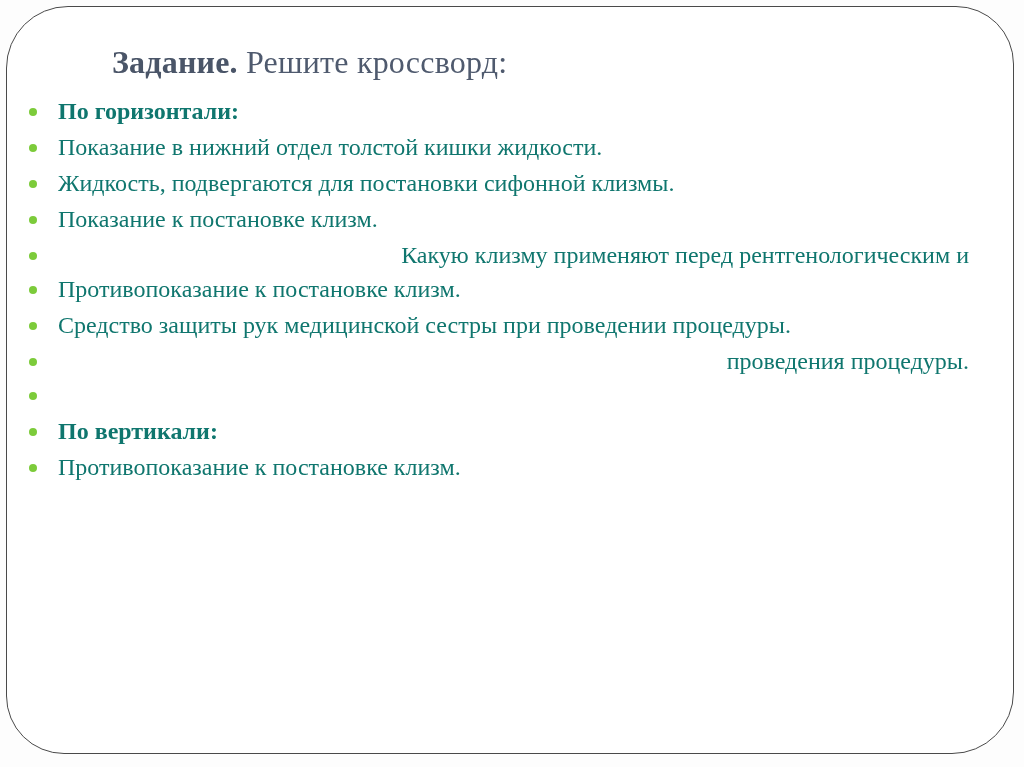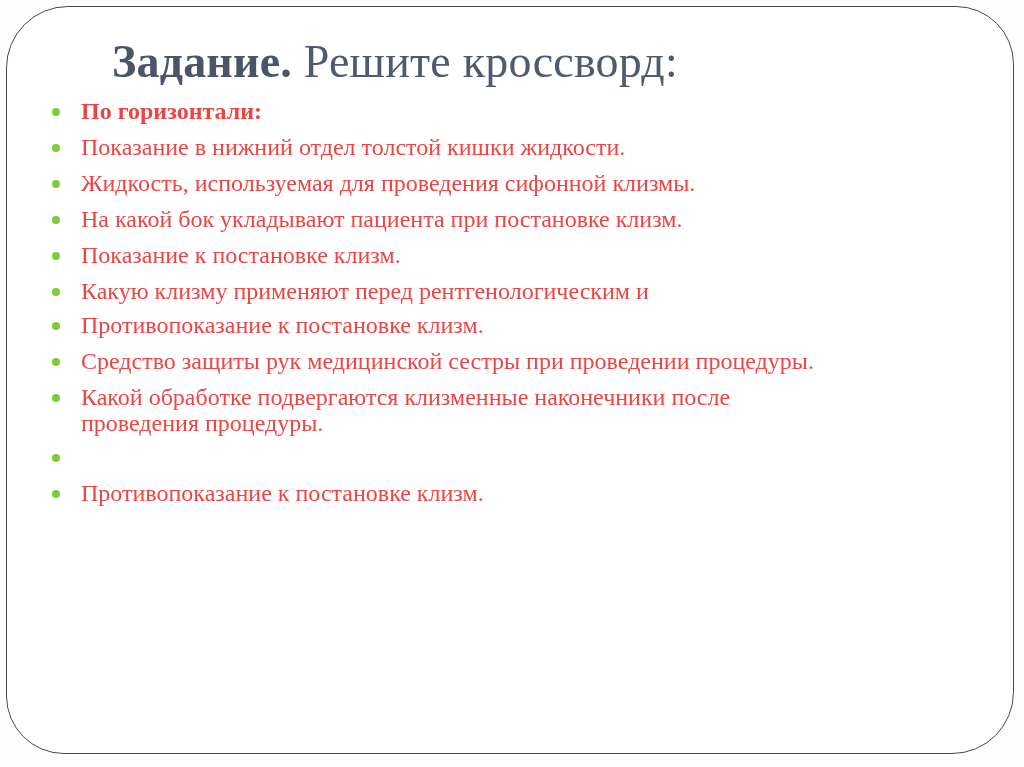--- a/index.html
+++ b/index.html
@@ -27,54 +27,54 @@
       border-top-right-radius: 58px;
       border-bottom-left-radius: 58px;
       background: #ffffff;
       box-sizing: border-box;
     }
     .title {
       position: absolute;
       left: 112px;
       top: 32px;
       font-family: "Liberation Serif", serif;
-      font-size: 46px;
+      font-size: 32px;
       line-height: 60px;
       color: #4a5568;
       white-space: nowrap;
       letter-spacing: 0.2px;
     }
     .title .bold {
       font-weight: bold;
       color: #4a5568;
     }
     .title .normal {
       font-weight: normal;
       color: #4f5a6e;
     }
     .list {
       position: absolute;
-      left: 52px;
+      left: 29px;
       top: 98px;
       width: 940px;
       margin: 0;
       padding: 0;
       list-style: none;
       font-family: "Liberation Serif", serif;
       font-size: 24px;
       line-height: 26px;
-      color: #ef4444;
+      color: #0f766e;
     }
     .item {
       position: relative;
       padding-left: 29px;
       margin: 0 0 10px 0;
       min-height: 26px;
     }
-    .item.multi { margin-bottom: 8px; }
+    .item.multi { margin-bottom: 8px; text-align: right; }
     .bullet {
       position: absolute;
       left: 0;
       top: 10px;
       width: 8px;
       height: 8px;
       border-radius: 50%;
       background: #7ccb3a;
     }
     .item .text { display: block; }
@@ -92,49 +92,48 @@
     <li class="item heading">
       <span class="bullet"></span>
       <span class="text">По горизонтали:</span>
     </li>
     <li class="item">
       <span class="bullet"></span>
       <span class="text">Показание в нижний отдел толстой кишки жидкости.</span>
     </li>
     <li class="item">
       <span class="bullet"></span>
-      <span class="text">Жидкость, используемая для проведения сифонной клизмы.</span>
-    </li>
-    <li class="item">
-      <span class="bullet"></span>
-      <span class="text">На какой бок укладывают пациента при постановке клизм.</span>
+      <span class="text">Жидкость, подвергаются для постановки сифонной клизмы.</span>
     </li>
     <li class="item">
       <span class="bullet"></span>
       <span class="text">Показание к постановке клизм.</span>
     </li>
     <li class="item multi">
       <span class="bullet"></span>
       <span class="text">Какую клизму применяют перед рентгенологическим и</span>
     </li>
     <li class="item">
       <span class="bullet"></span>
       <span class="text">Противопоказание к постановке клизм.</span>
     </li>
     <li class="item">
       <span class="bullet"></span>
       <span class="text">Средство защиты рук медицинской сестры при проведении процедуры.</span>
     </li>
     <li class="item multi">
       <span class="bullet"></span>
-      <span class="text">Какой обработке подвергаются клизменные наконечники после</span>
       <span class="text">проведения процедуры.</span>
     </li>
     <li class="item">
       <span class="bullet"></span>
       <span class="text"></span>
+    </li>
+    <li class="item heading">
+      <span class="bullet"></span>
+      <span class="text">По вертикали:</span>
     </li>
     <li class="item">
       <span class="bullet"></span>
       <span class="text">Противопоказание к постановке клизм.</span>
     </li>
   </ul>
 </div>
 
 </body></html>

